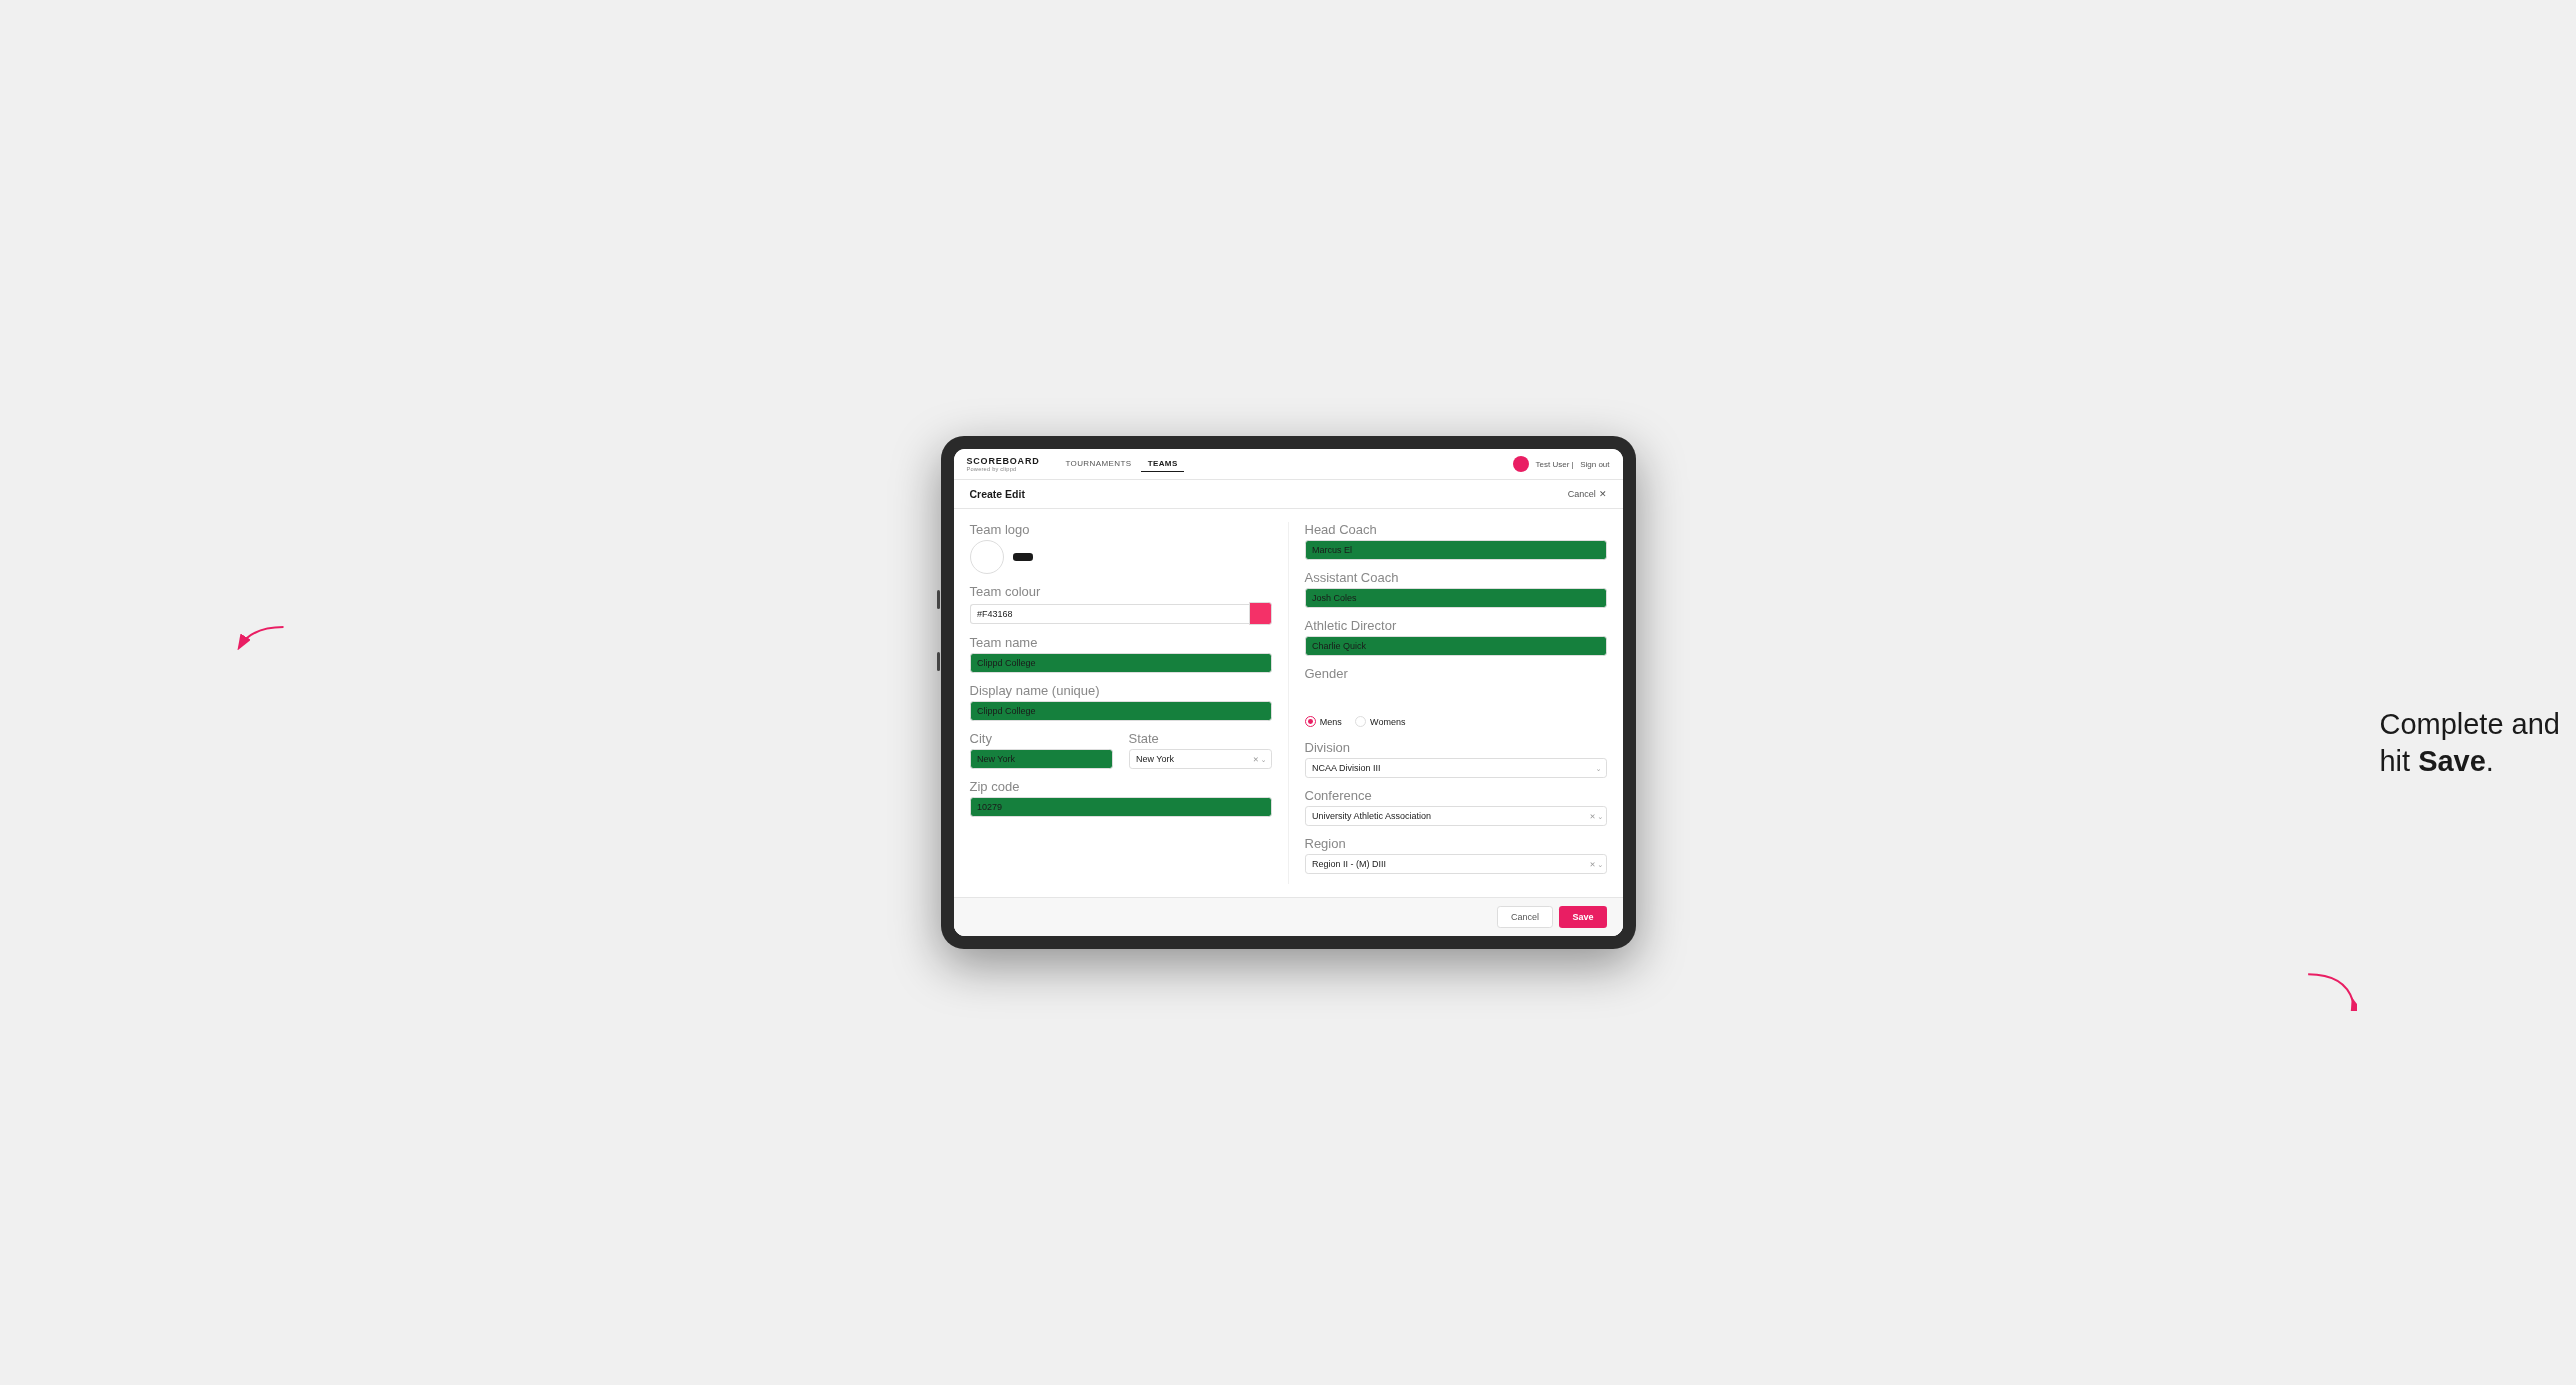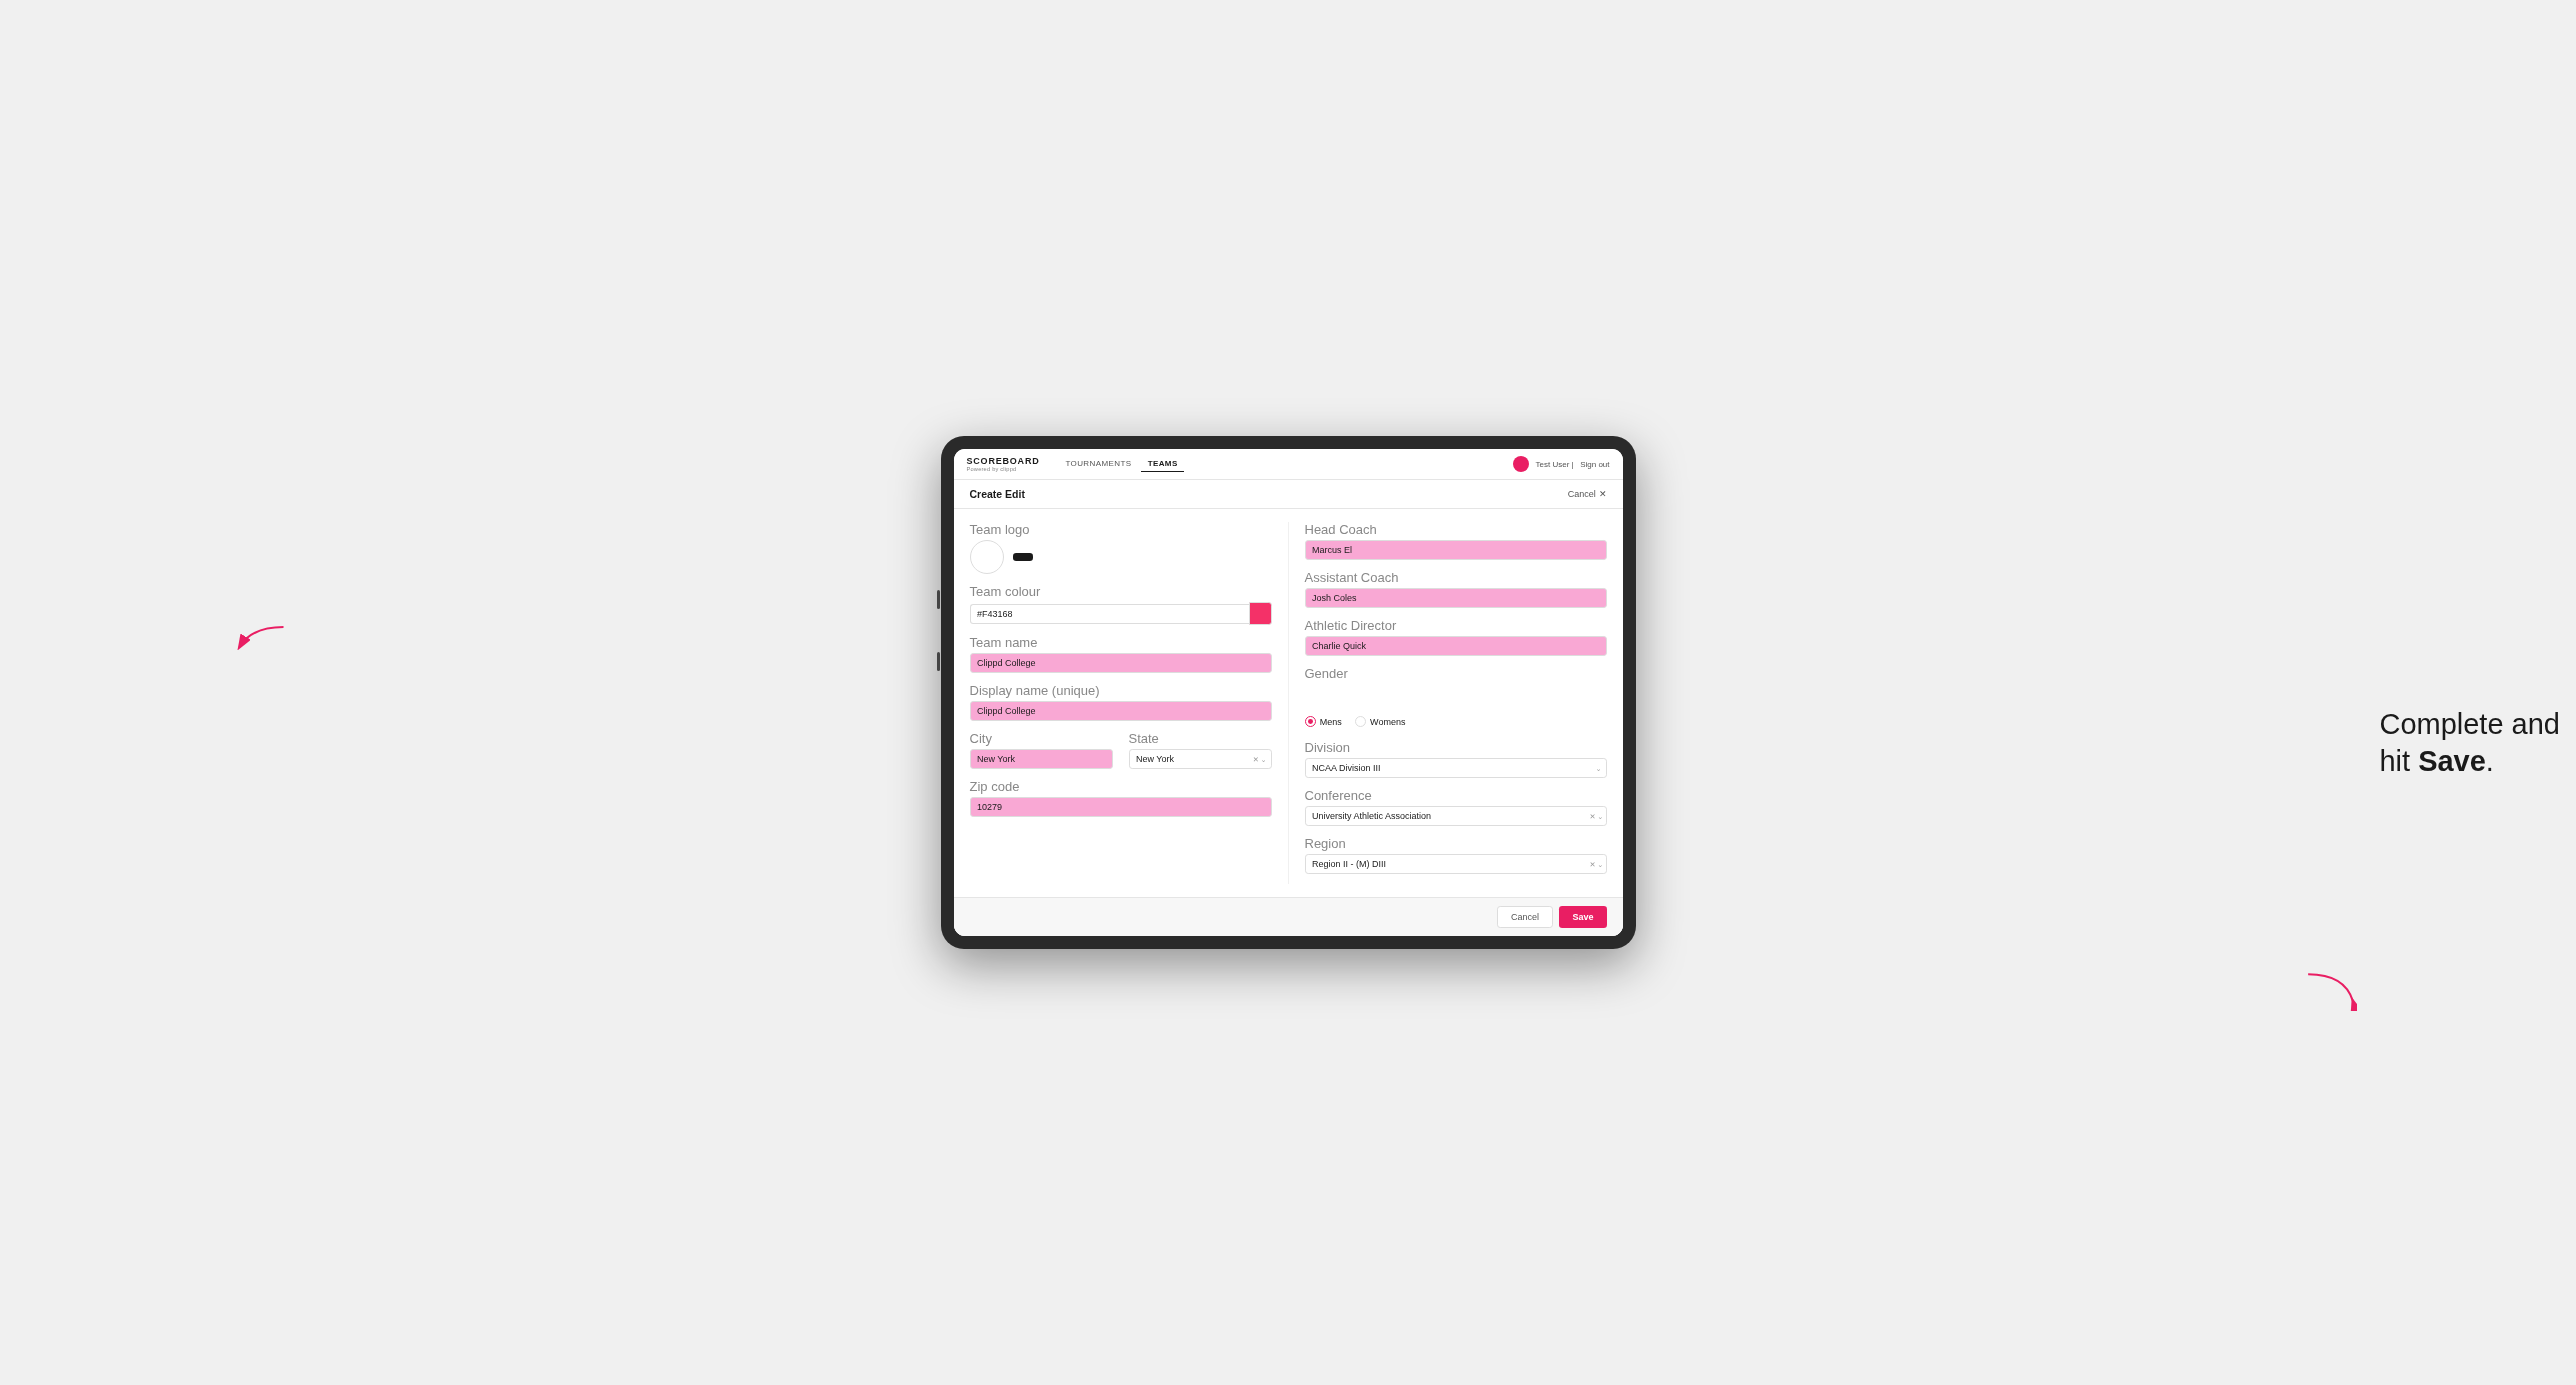--- a/index.html
+++ b/index.html
@@ -215,21 +215,21 @@
       display: block;
     }
 
     .field-input {
       width: 100%;
       border: 0.8px solid #ddd;
       border-radius: 3.2px;
       padding: 4px 6.5px;
       font-size: 9px;
       color: #1a1a1a;
-      background: #f9a8d4;
+      background: #15803d;
       outline: none;
     }
 
     
     .logo-area {
       display: flex;
       align-items: center;
       gap: 9.7px;
       margin-bottom: 9.7px;
     }

